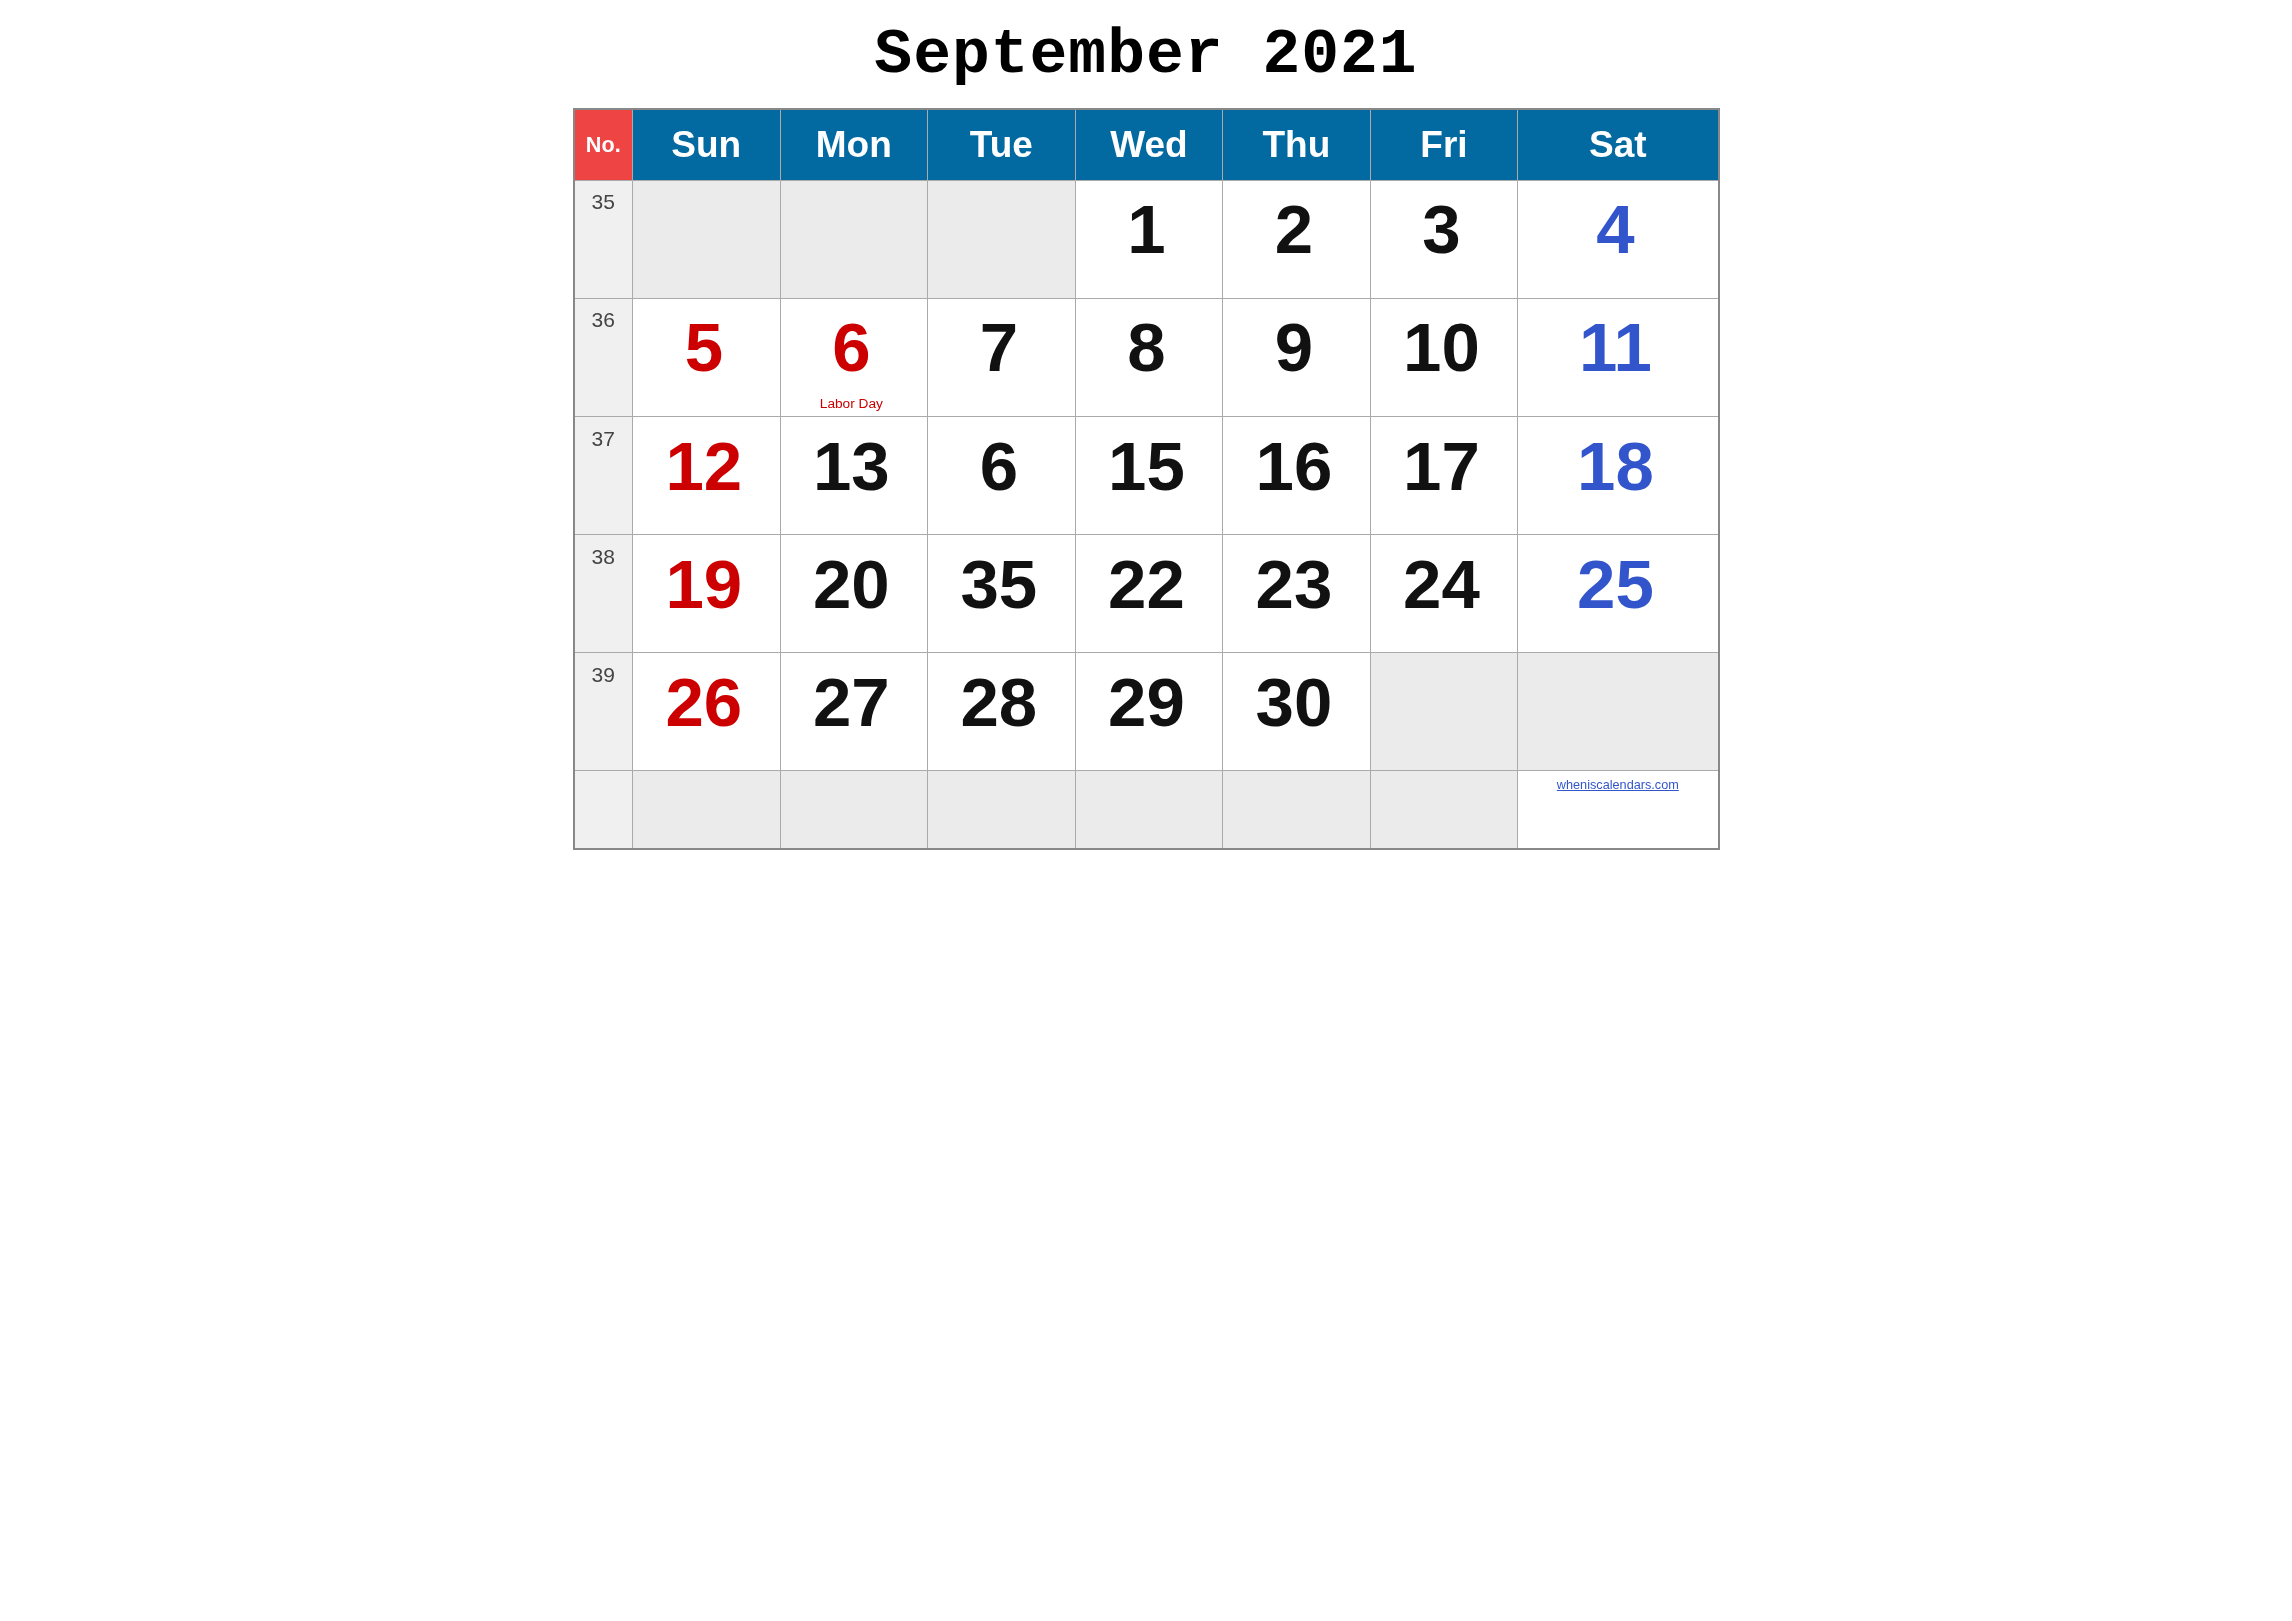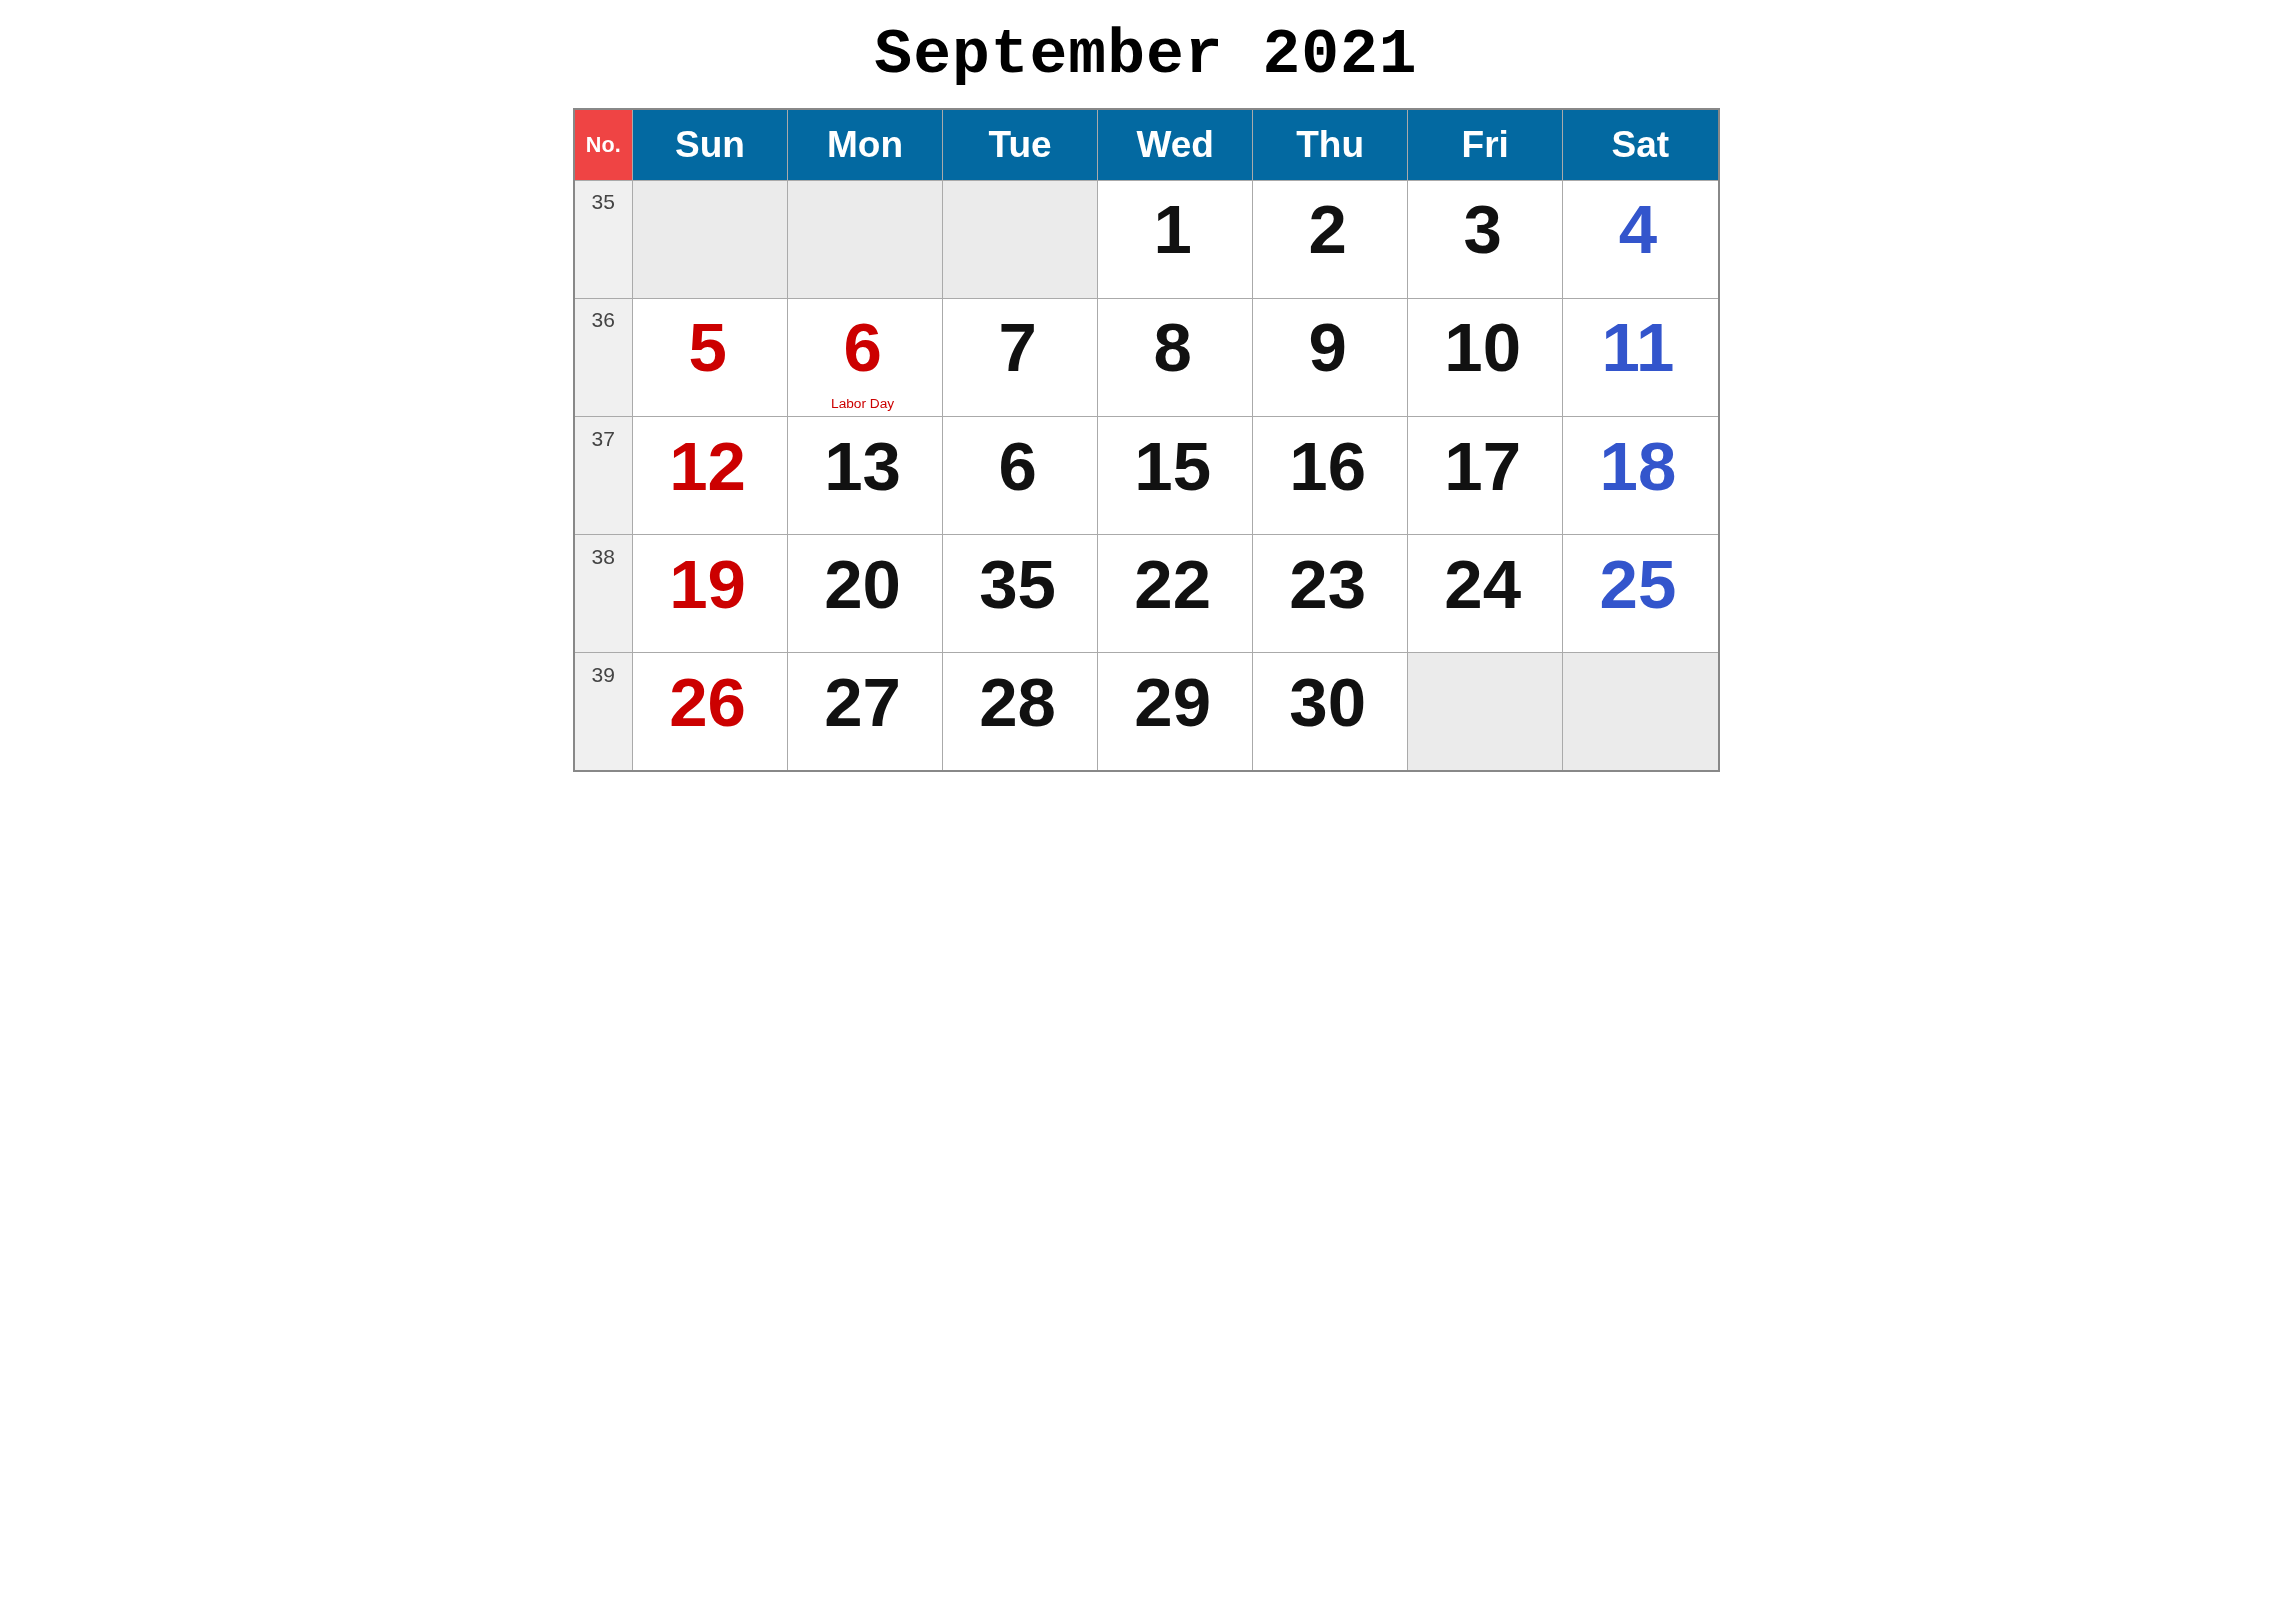--- a/index.html
+++ b/index.html
@@ -272,16 +272,26 @@
           </td>
           <td class="day-cell">
             <span class="day-number black">29</span>
           </td>
           <td class="day-cell">
             <span class="day-number black">30</span>
           </td>
           <td class="day-cell empty"></td>
           <td class="day-cell empty"></td>
         </tr>
+        <tr class="last-row">
+          <td class="week-num"></td>
+          <td class="day-cell empty"></td>
+          <td class="day-cell empty"></td>
+          <td class="day-cell empty"></td>
+          <td class="day-cell empty"></td>
+          <td class="day-cell empty"></td>
+          <td class="day-cell empty"></td>
+          <td class="day-cell watermark-cell"><span class="watermark">wheniscalendars.com</span></td>
+        </tr>
       </tbody>
   </table>
 </div>
 
 
 </body></html>

